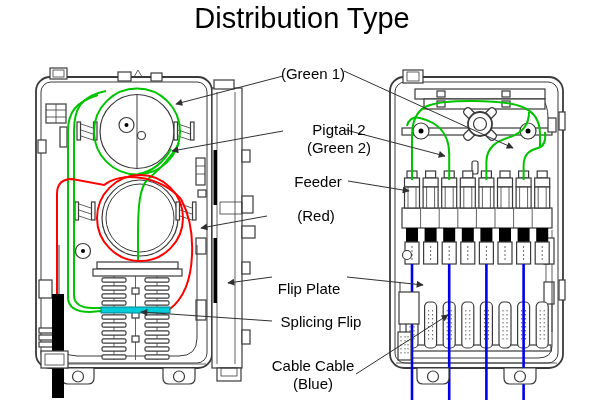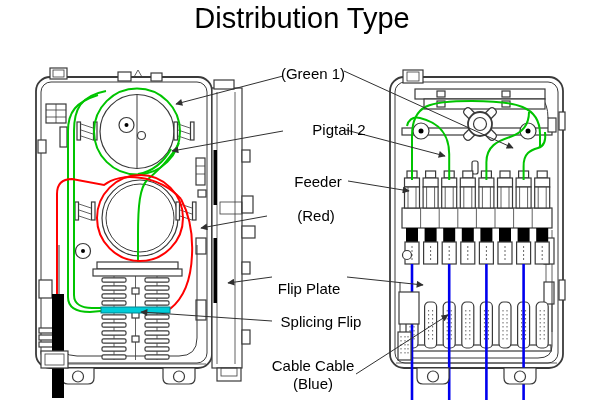--- a/index.html
+++ b/index.html
@@ -292,20 +292,21 @@
   </g>
 </svg>
 
 <div class="title">Distribution Type</div>
 
 <div class="lbl" style="left:313px;top:65px;">
   <div>(Green 1)</div>
 </div>
 <div class="lbl" style="left:326px;top:121px;margin-left:13px;">
   <div>Pigtail 2</div>
+  <div>(Green 2)</div>
 </div>
 <div class="lbl" style="left:318px;top:173px;">
   <div>Feeder</div>
 </div>
 <div class="lbl" style="left:316px;top:207px;">
   <div>(Red)</div>
 </div>
 <div class="lbl" style="left:309px;top:280px;">
   <div>Flip Plate</div>
 </div>

